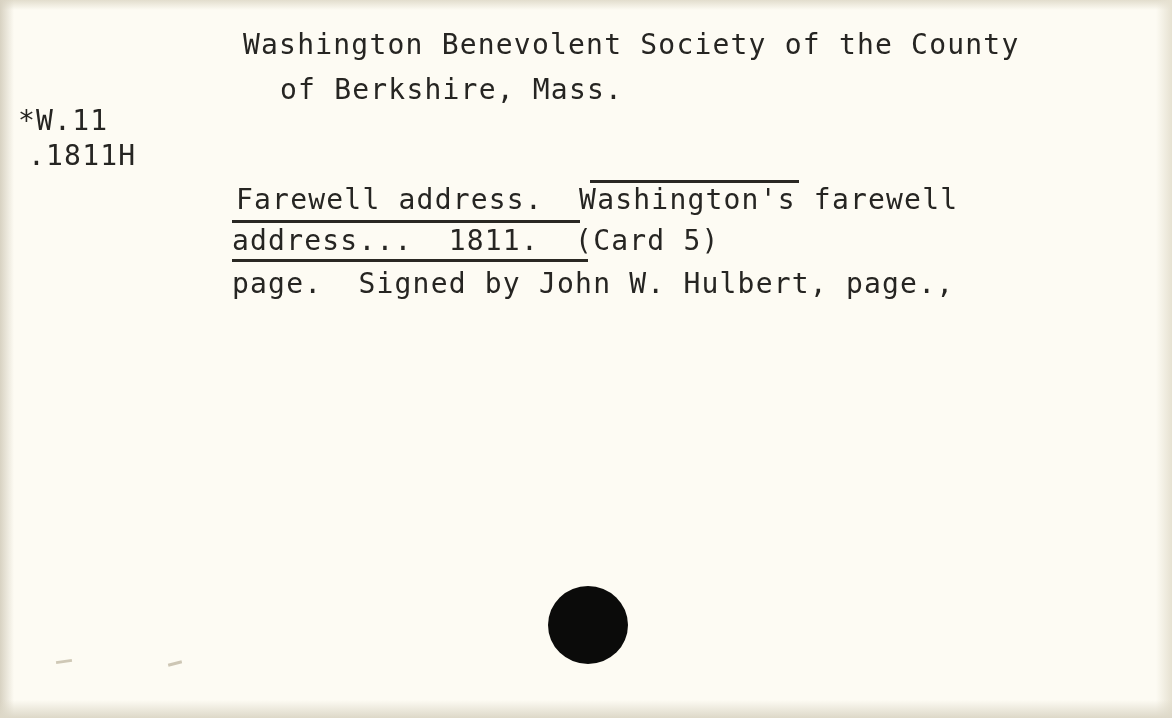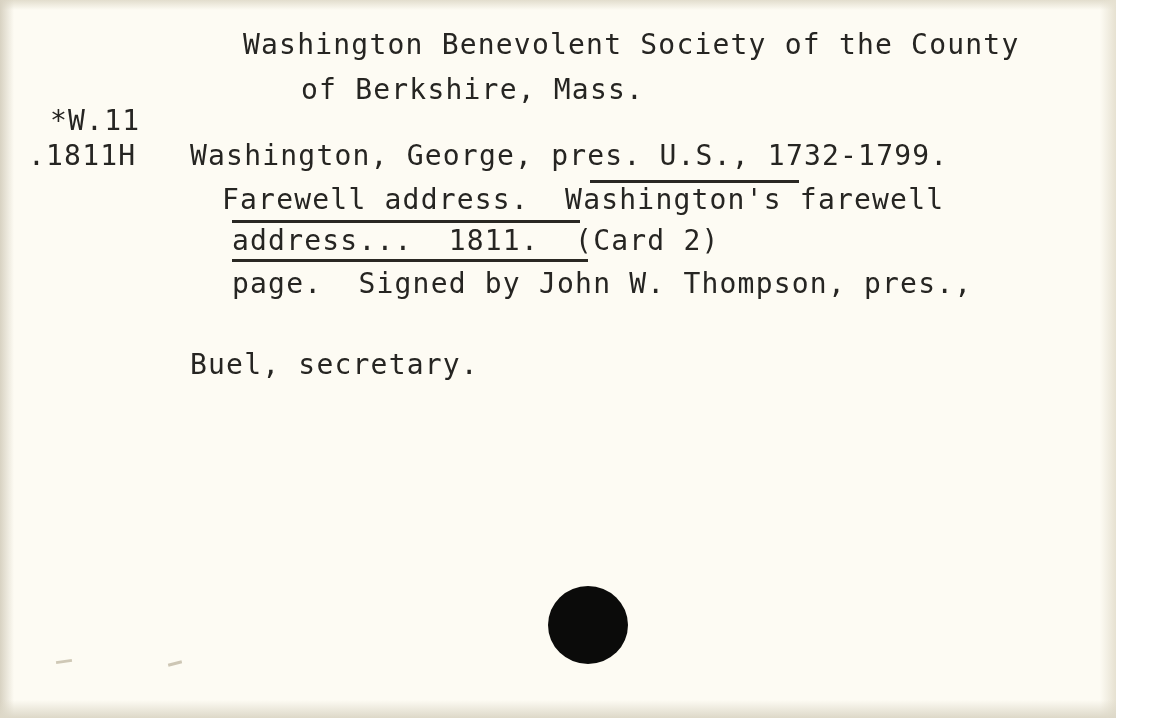--- a/index.html
+++ b/index.html
@@ -2,27 +2,26 @@
 <html><head>
 <meta charset="utf-8">
 <style>
   html, body {
     margin: 0;
     padding: 0;
     background: #ffffff;
   }
   .card {
     position: relative;
-    width: 1072px;
+    width: 1172px;
     height: 718px;
     background: #fdfbf3;
     overflow: hidden;
     font-family: "DejaVu Sans Mono", "Liberation Mono", monospace;
     color: #1d1d1b;
-    padding-left: 44px;
   }
   
   .edge-left {
     position: absolute;
     left: 0; top: 0;
     width: 14px; height: 100%;
     background: linear-gradient(to right, #d8d2c2, rgba(253,251,243,0));
     pointer-events: none;
   }
   .edge-top {
@@ -51,29 +50,29 @@
     position: absolute;
     white-space: pre;
     font-size: 28px;
     letter-spacing: 1.2px;
     line-height: 1.0;
     color: #262522;
   }
 
   
   .title-1 { left: 243px; top: 31px; }
-  .title-2 { left: 301px; top: 76px; text-align: center; }
+  .title-2 { left: 280px; top: 76px; text-align: center; }
 
   
-  .call-1 { left: 18px; top: 107px; margin-left: 32px; }
+  .call-1 { left: 18px; top: 107px; }
   .call-2 { left: 28px; top: 142px; }
 
   
   .body-1 { left: 190px; top: 142px; }
-  .body-2 { left: 222px; top: 186px; }
+  .body-2 { left: 236px; top: 186px; }
   .body-3 { left: 232px; top: 227px; }
   .body-4 { left: 232px; top: 270px; }
   .body-5 { left: 190px; top: 308px; }
   .body-6 { left: 190px; top: 351px; }
 
   
   .rule {
     position: absolute;
     background: #2a2823;
     height: 3px;
@@ -118,25 +117,23 @@
   <div class="edge-left"></div>
   <div class="edge-right"></div>
   <div class="edge-bottom"></div>
 
   <div class="typed title-1">Washington Benevolent Society of the County</div>
   <div class="typed title-2">of Berkshire, Mass.</div>
 
   <div class="typed call-1">*W.11</div>
   <div class="typed call-2">.1811H</div>
 
-  <div class="typed body-1">Washington, George, pres. U.S., 1732-1799.</div>
   <div class="typed body-2">Farewell address.  Washington's farewell</div>
-  <div class="typed body-3">address...  1811.  (Card 2)</div>
-  <div class="typed body-4">page.  Signed by John W. Thompson, pres.,</div>
-  <div class="typed body-6">Buel, secretary.</div>
+  <div class="typed body-3">address...  1811.  (Card 5)</div>
+  <div class="typed body-4">page.  Signed by John W. Hulbert, page.,</div>
 
   <div class="rule rule-pres"></div>
   <div class="rule rule-farew"></div>
   <div class="rule rule-addr"></div>
 
   <div class="punch"></div>
 
   <div class="mark-a"></div>
   <div class="mark-b"></div>
 

